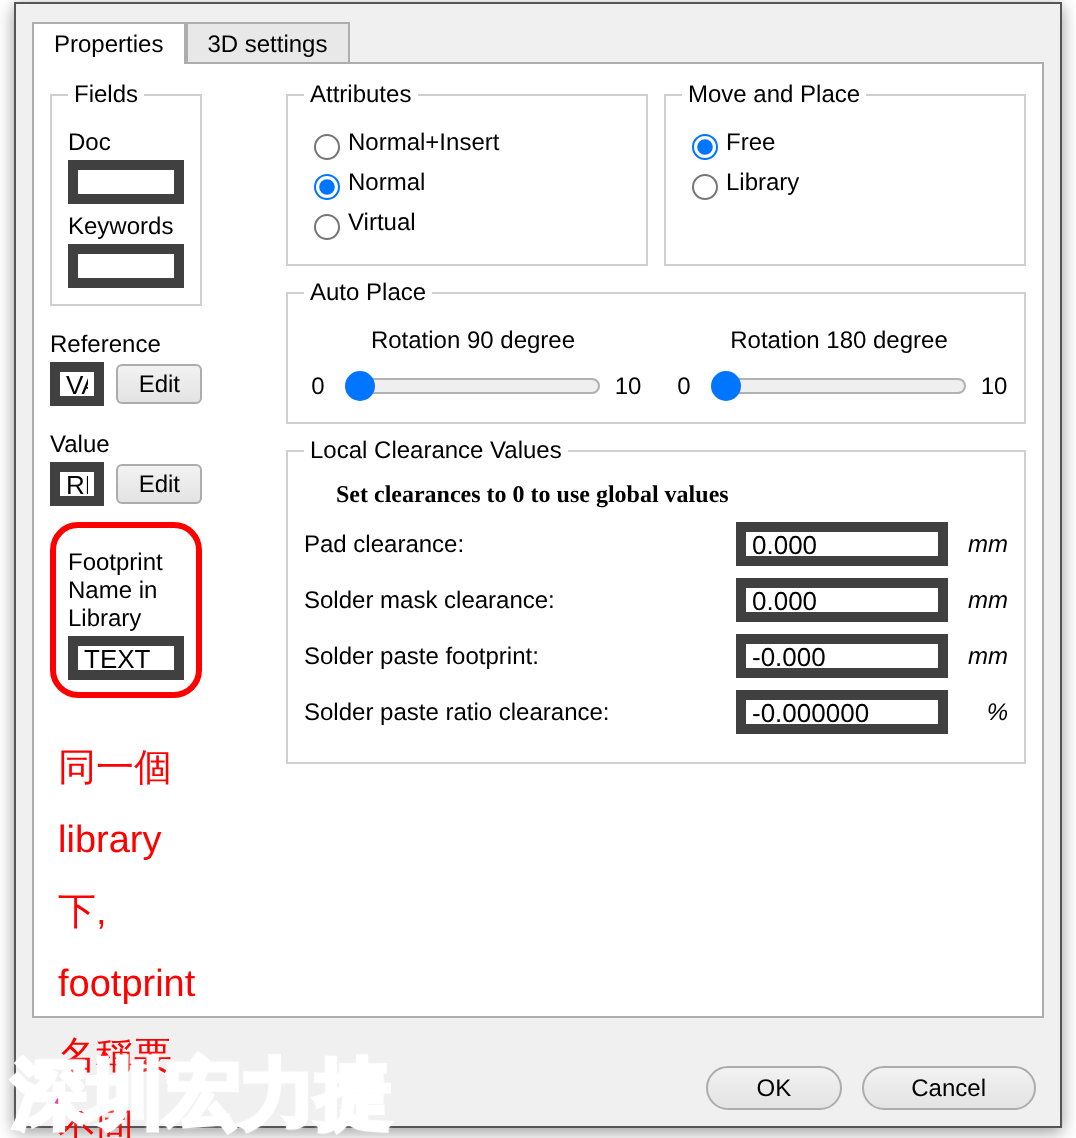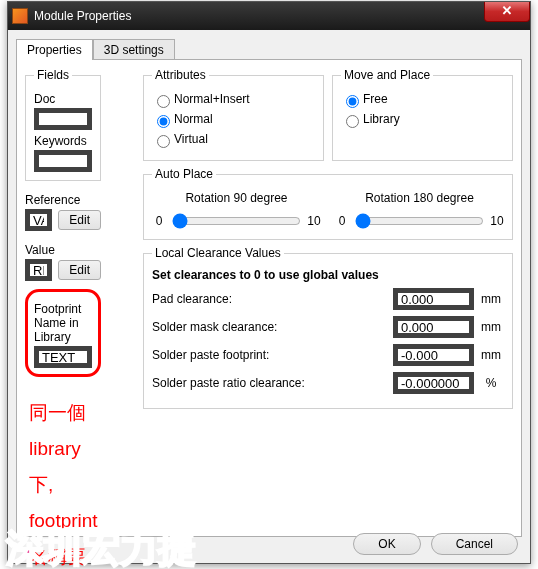--- a/index.html
+++ b/index.html
@@ -123,23 +123,23 @@
   .slider-row { display: flex; align-items: center; gap: 4px; }
   .slider-row .num { width: 14px; text-align: center; }
   input[type=range] { flex: 1; }
   .clear-row {
     display: flex;
     align-items: center;
     margin: 6px 0;
     gap: 4px;
   }
   .clear-row .cl-label { flex: 1; }
-  .clear-row input[type=text] { width: 81px; text-align: left; }
-  .clear-row .unit { width: 26px; text-align: center; }
-  .bold { font-weight: bold; margin: 2px 0 6px 0; }
+  .clear-row input[type=text] { width: 106px; text-align: left; }
+  .clear-row .unit { width: 26px; text-align: right; font-style: italic; }
+  .bold { font-weight: bold; margin: 2px 0 6px 16px; font-family: Liberation Serif, serif; }
   .footer-btns {
     position: absolute;
     right: 12px;
     bottom: 8px;
     display: flex;
     gap: 10px;
   }
   .footer-btns .btn { padding: 3px 24px; border-radius: 11px; }
   .highlight-box {
     border: 3px solid #f00;
@@ -178,27 +178,20 @@
     padding: 2px 6px;
     line-height: 1;
   }
 </style>
 </head>
 <body>
 
 <div class="watermark">www.greattong.com</div>
 
 <div class="window">
-  <div class="titlebar">
-    <div class="app-icon"></div>
-    <span class="title">Module Properties</span>
-    <div class="close-btn">
-      <span>✕</span>
-    </div>
-  </div>
   <div class="content">
     <div class="tabs">
       <div class="tab active">Properties</div>
       <div class="tab">3D settings</div>
     </div>
     <div class="tab-panel">
       <div class="cols">
 
         <div class="left-col">
           <fieldset>

